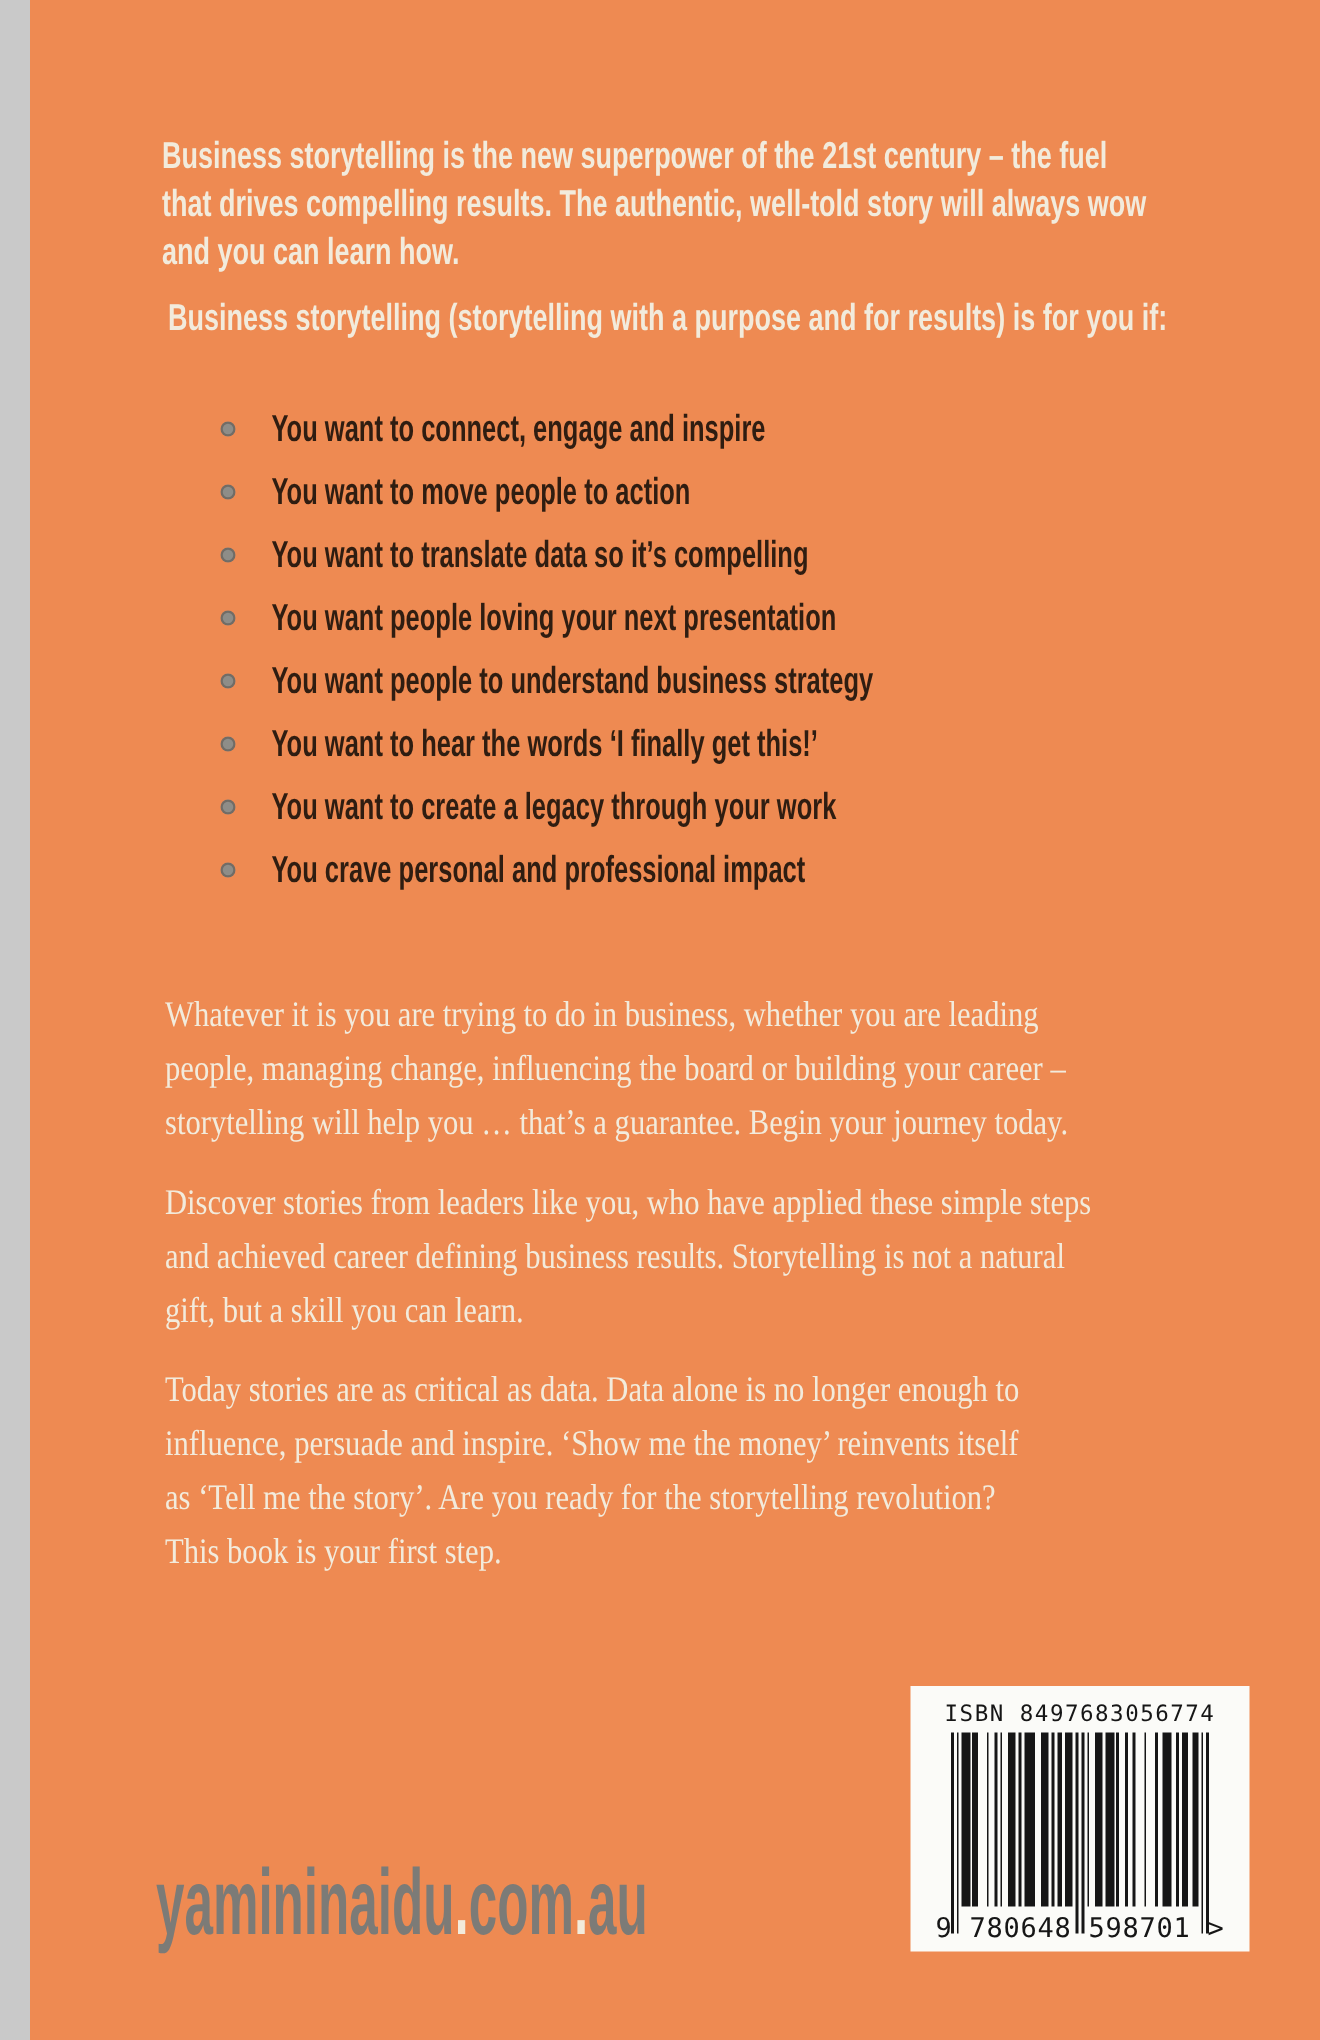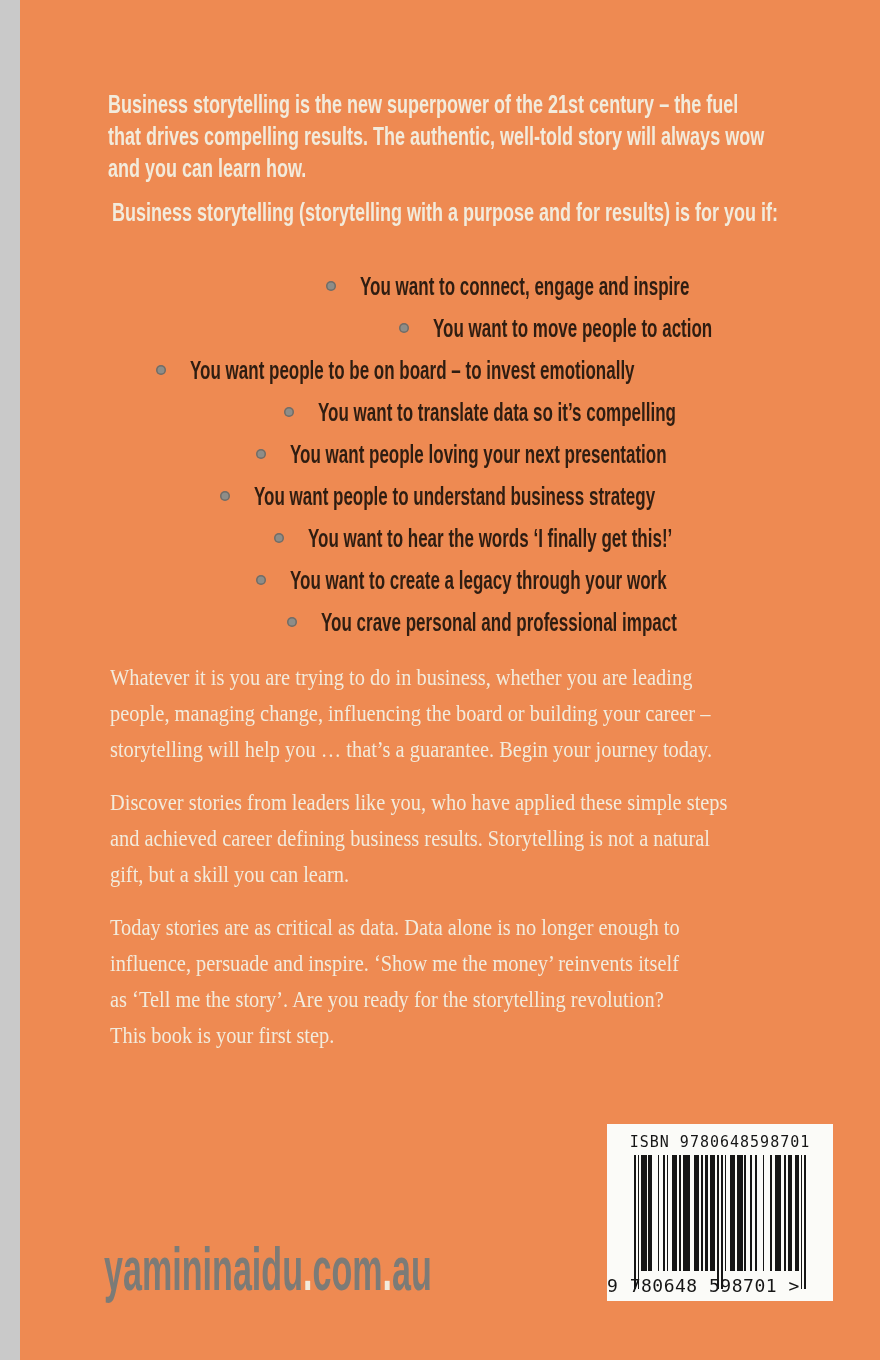--- a/index.html
+++ b/index.html
@@ -28,21 +28,21 @@
   }
   .headline{
     position:absolute;left:88px;top:88px;width:760px;
     font-size:25px;line-height:32px;color:var(--cream);
   }
   .subheading{
     position:absolute;left:92px;top:196px;width:760px;
     font-size:25px;line-height:32px;color:var(--cream);
   }
   .bullets{position:absolute;left:124px;top:265px;width:700px;}
-  .bullet-row{display:flex;align-items:center;height:42px;justify-content:flex-end;}
+  .bullet-row{display:flex;align-items:center;height:42px;}
   .bullet-dot{
     flex:0 0 auto;width:10px;height:10px;border-radius:50%;
     background:var(--dot);margin:0 24px 0 3px;
     box-shadow:inset 0 0 0 1.5px rgba(60,50,40,.35);
   }
   .bullet-text{
     display:inline-block;white-space:nowrap;
     transform:scaleX(.68);transform-origin:0 50%;
     font-weight:bold;font-size:25px;color:var(--dark);
   }
@@ -80,21 +80,21 @@
     white-space:nowrap;
   }
   .barcode-bars{
     position:relative;width:172px;height:134px;margin:4px auto 0 auto;
   }
   .barcode-bar{
     position:absolute;top:0;background:var(--barcode_ink);
   }
   .barcode-digits{
     position:absolute;left:0;right:0;bottom:5px;
-    text-align:left;
+    text-align:center;
     font-family:"DejaVu Sans Mono",monospace;
     font-size:18px;letter-spacing:0.5px;color:var(--barcode_ink);
     white-space:nowrap;
   }
 </style>
 </head>
 <body>
 
 <div class="cover">
 
@@ -112,24 +112,20 @@
       <div class="bullet-row">
         <span class="bullet-dot"></span>
         <span class="bullet-text">You want to connect, engage and inspire</span>
       </div>
       <div class="bullet-row">
         <span class="bullet-dot"></span>
         <span class="bullet-text">You want to move people to action</span>
       </div>
       <div class="bullet-row">
         <span class="bullet-dot"></span>
-        <span class="bullet-text">You want people to be on board – to invest emotionally</span>
-      </div>
-      <div class="bullet-row">
-        <span class="bullet-dot"></span>
         <span class="bullet-text">You want to translate data so it’s compelling</span>
       </div>
       <div class="bullet-row">
         <span class="bullet-dot"></span>
         <span class="bullet-text">You want people loving your next presentation</span>
       </div>
       <div class="bullet-row">
         <span class="bullet-dot"></span>
         <span class="bullet-text">You want people to understand business strategy</span>
       </div>
@@ -163,21 +159,21 @@
         <span class="para-line">influence, persuade and inspire. ‘Show me the money’ reinvents itself</span>
         <span class="para-line">as ‘Tell me the story’. Are you ready for the storytelling revolution?</span>
         <span class="para-line">This book is your first step.</span>
       </div>
     </div>
 
 
   <div class="website"><span>y</span><span>a</span><span>m</span><span>i</span><span>n</span><span>i</span><span>n</span><span>a</span><span>i</span><span>d</span><span>u</span><span class="dot">.</span><span>c</span><span>o</span><span>m</span><span class="dot">.</span><span>a</span><span>u</span></div>
 
   <div class="barcode">
-    <div class="isbn-label">ISBN 9780648598701</div>
+    <div class="isbn-label">ISBN 8497683056774</div>
     <div class="barcode-bars">
         <div class="barcode-bar" style="left: 0px; width: 1.81053px; height: 134px;"></div>
         <div class="barcode-bar" style="left: 3.62105px; width: 1.81053px; height: 134px;"></div>
         <div class="barcode-bar" style="left: 7.24211px; width: 5.43158px; height: 116px;"></div>
         <div class="barcode-bar" style="left: 14.4842px; width: 3.62105px; height: 116px;"></div>
         <div class="barcode-bar" style="left: 23.5368px; width: 1.81053px; height: 116px;"></div>
         <div class="barcode-bar" style="left: 28.9684px; width: 1.81053px; height: 116px;"></div>
         <div class="barcode-bar" style="left: 32.5895px; width: 1.81053px; height: 116px;"></div>
         <div class="barcode-bar" style="left: 38.0211px; width: 5.43158px; height: 116px;"></div>
         <div class="barcode-bar" style="left: 45.2632px; width: 1.81053px; height: 116px;"></div>

